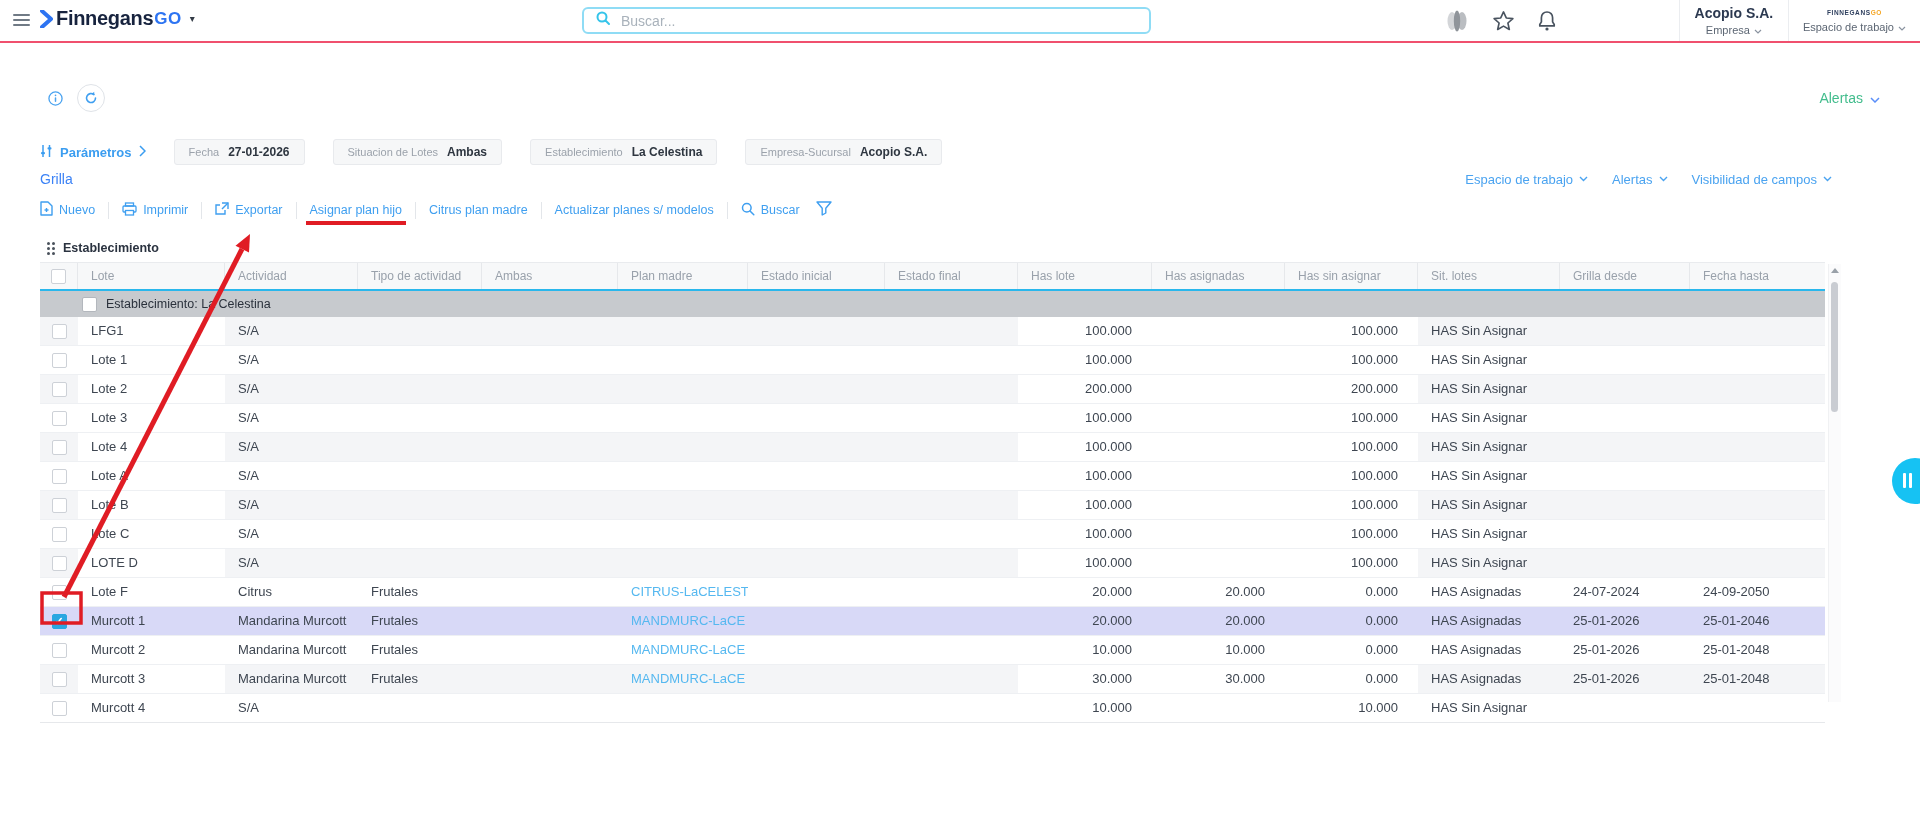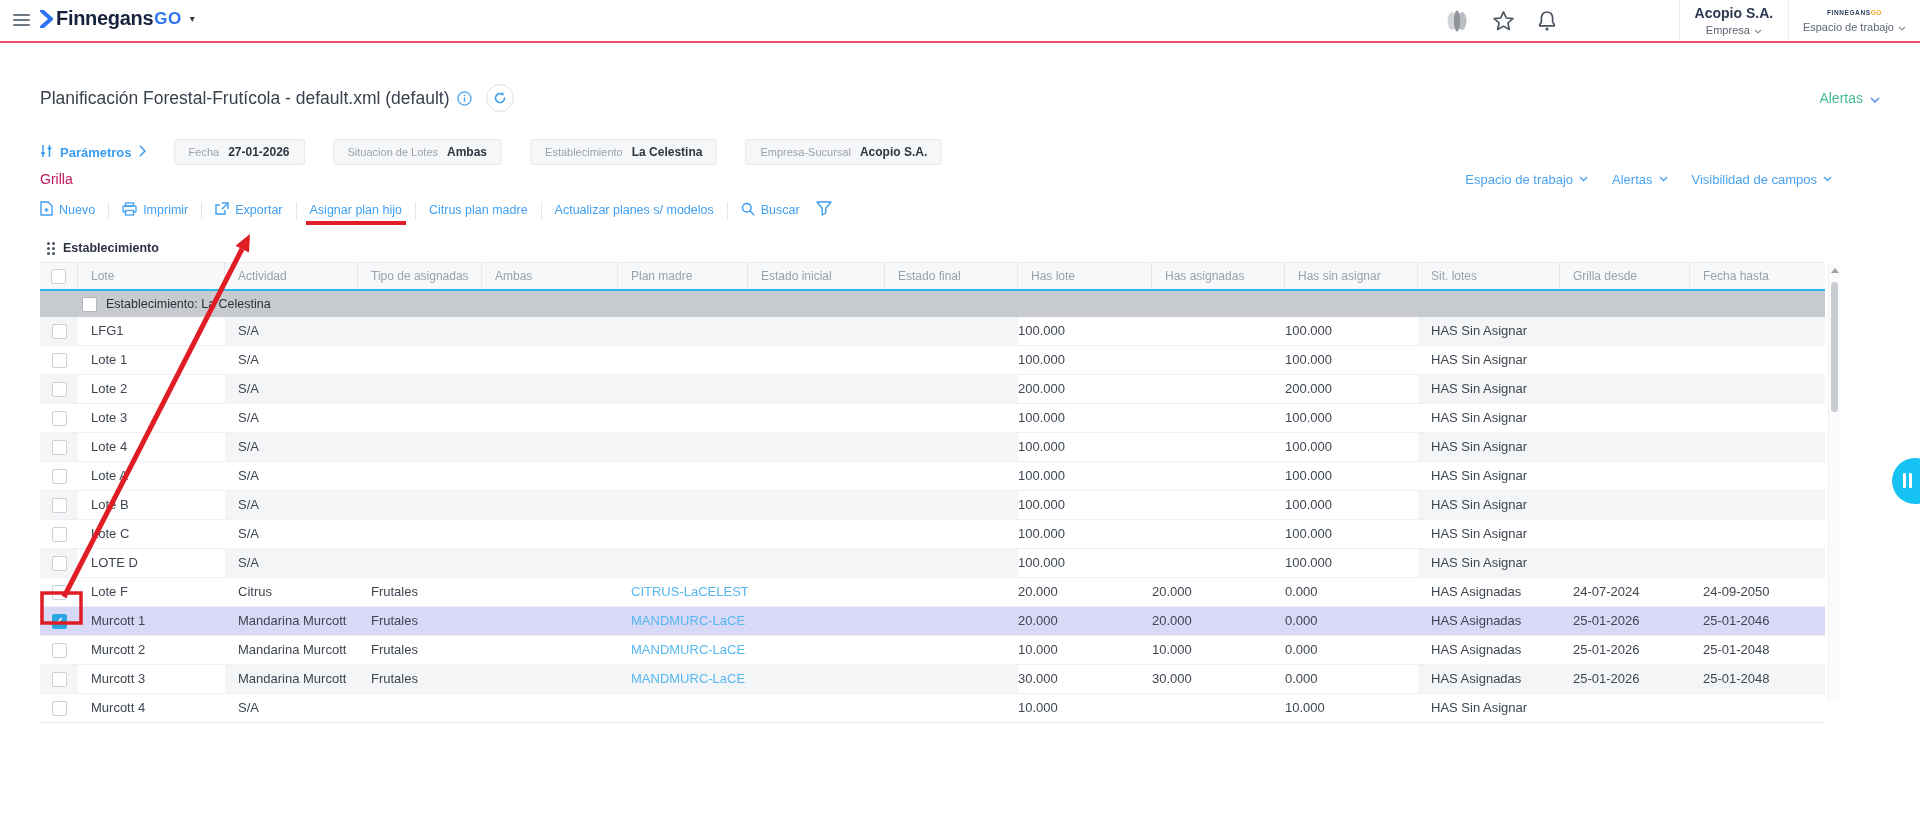--- a/index.html
+++ b/index.html
@@ -42,21 +42,21 @@
   .formats-label{font-size:14px;color:#43bd8d;}
 
   .params-row{position:absolute;top:139px;left:40px;display:flex;align-items:center;}
   .params-btn{display:flex;align-items:center;gap:7px;color:#3b9df0;font-size:13px;font-weight:600;cursor:pointer;}
   .chip{margin-left:28px;height:24px;background:#f6f7f8;border:1px solid #e8eaed;border-radius:3px;
         display:flex;align-items:center;padding:0 14px;gap:9px;}
   .chip-label{font-size:11px;color:#9ba2ab;}
   .chip-value{font-size:12px;font-weight:700;color:#2e3640;}
 
   .section-row{position:absolute;top:171px;left:40px;width:1840px;display:flex;align-items:center;}
-  .grilla{font-size:14px;color:#be185d;}
+  .grilla{font-size:14px;color:#3b82f6;}
   .cfg-links{margin-left:auto;margin-right:48px;display:flex;gap:24px;}
   .cfg-link{display:flex;align-items:center;gap:6px;color:#4aa3f0;font-size:13px;cursor:pointer;}
 
   
   .toolbar{position:absolute;top:197px;left:40px;height:26px;display:flex;align-items:center;}
   .tbtn{display:flex;align-items:center;gap:6px;color:#3f9ff0;font-size:12.5px;cursor:pointer;white-space:nowrap;}
   .tsep{width:1px;height:17px;background:#e3e6ea;margin:0 13px;}
   .tbtn.rel{position:relative;}
   .red-underline{position:absolute;left:-4px;right:-4px;bottom:-8px;height:4px;background:#e01c24;}
 
@@ -72,21 +72,21 @@
   .g-row{display:flex;}
   .g-head{height:26px;background:#f7f8f9;border-bottom:2px solid #29b7ec;}
   .g-head .cell{font-size:12px;color:#99a1ab;line-height:26px;border-right:1px solid #e6e8eb;}
   .g-head .cell:last-child{border-right:none;}
   .g-group{height:26px;background:#c7cace;align-items:center;}
   .g-group-label{font-size:12.5px;color:#2a313c;margin-left:9px;}
   .g-data{height:28px;border-bottom:1px solid #eef0f3;}
   .g-data:last-child{border-bottom:none;}
   .g-data .cell{font-size:13px;color:#3e4651;line-height:28px;}
   .cell{box-sizing:border-box;padding-left:13px;overflow:hidden;white-space:nowrap;flex:none;}
-  .cell.num{padding-right:20px;padding-left:0;}
+  .cell.num{text-align:right;padding-right:20px;padding-left:0;}
   .cell.ckcell{display:flex;align-items:center;justify-content:center;padding:0;}
   .cell.link{color:#55b8f0;cursor:pointer;}
   .row-gray{background:#f4f5f7;}
   .row-gray .cell.wcol{background:#ffffff;}
   .row-sel{background:#d8d9f7;}
   .row-sel .cell.wcol{background:transparent;}
   .ckb{width:15px;height:15px;border:1px solid #cdd1d7;border-radius:2px;background:#fff;
        display:flex;align-items:center;justify-content:center;cursor:pointer;box-sizing:border-box;}
   .ckb.on{background:#2aa7e1;border-color:#2aa7e1;color:#fff;font-size:11px;font-weight:700;line-height:1;}
   .g-group .ckb{margin-left:42px;border-color:#b3b7bd;}
@@ -124,20 +124,29 @@
       <span class="brand-arrow">
         <svg width="13" height="18" viewBox="0 0 13 18">
             <path d="M2 1 L11 9 L2 17" fill="none" stroke="#2d74f2" stroke-width="4" stroke-linecap="round" stroke-linejoin="round"></path>
           </svg>
       </span>
       <span class="brand-main">Finnegans</span>
       <span class="brand-go">GO</span>
       <span class="brand-caret">▾</span>
     </div>
 
+    <div class="searchbox">
+      <span>
+        <svg width="15" height="15" viewBox="0 0 15 15">
+            <circle cx="6" cy="6" r="4.5" fill="none" stroke="#35c4ea" stroke-width="2"></circle>
+            <line x1="9.5" y1="9.5" x2="13" y2="13" stroke="#35c4ea" stroke-width="2" stroke-linecap="round"></line>
+          </svg>
+      </span>
+      <input placeholder="Buscar..." style="">
+    </div>
 
     <div class="tb-right">
       <span class="icon-btn">
         <svg width="26" height="24" viewBox="0 0 26 24">
           <ellipse cx="8" cy="12" rx="4.5" ry="9" fill="#d3d5d8"></ellipse>
           <ellipse cx="18" cy="12" rx="4.5" ry="9" fill="#babdc1"></ellipse>
           <ellipse cx="13" cy="12" rx="3.2" ry="10.5" fill="#8f949a"></ellipse>
         </svg>
       </span>
       <span class="icon-btn">
@@ -174,21 +183,20 @@
             <svg width="8" height="5" viewBox="0 0 8 5">
                 <path d="M1 1l3 3 3-3" fill="none" stroke="#8a93a0" stroke-width="1.2"></path>
               </svg>
           </span>
         </div>
       </div>
     </div>
   </header>
 
   <div class="title-row">
-    <span class="page-title">Planificación Forestal-Frutícola - default.xml (default)</span>
     <span class="info-ic">
       <svg width="15" height="15" viewBox="0 0 16 16">
           <circle cx="8" cy="8" r="7" fill="none" stroke="#4aa3f0" stroke-width="1.4"></circle>
           <circle cx="8" cy="4.6" r="0.9" fill="#4aa3f0"></circle>
           <rect x="7.2" y="6.6" width="1.6" height="5" rx="0.8" fill="#4aa3f0"></rect>
         </svg>
     </span>
     <span class="refresh-btn">
       <svg width="14" height="14" viewBox="0 0 14 14">
           <path d="M11.5 7a4.5 4.5 0 1 1-1.6-3.4" fill="none" stroke="#3f9ff0" stroke-width="1.6" stroke-linecap="round"></path>
@@ -341,21 +349,21 @@
     <span class="group-chip-label">Establecimiento</span>
   </div>
 
   <div class="grid">
     <div class="g-row g-head">
         <div class="cell ckcell" style="width: 38px;">
           <span class="ckb"></span>
         </div>
         <div class="cell" style="width: 147px;">Lote</div>
         <div class="cell" style="width: 133px;">Actividad</div>
-        <div class="cell" style="width: 124px;">Tipo de asignadas</div>
+        <div class="cell" style="width: 124px;">Tipo de actividad</div>
         <div class="cell" style="width: 136px;">Ambas</div>
         <div class="cell" style="width: 130px;">Plan madre</div>
         <div class="cell" style="width: 137px;">Estado inicial</div>
         <div class="cell" style="width: 133px;">Estado final</div>
         <div class="cell" style="width: 134px;">Has lote</div>
         <div class="cell" style="width: 133px;">Has asignadas</div>
         <div class="cell" style="width: 133px;">Has sin asignar</div>
         <div class="cell" style="width: 142px;">Sit. lotes</div>
         <div class="cell" style="width: 130px;">Grilla desde</div>
         <div class="cell" style="width: 135px;">Fecha hasta</div>

